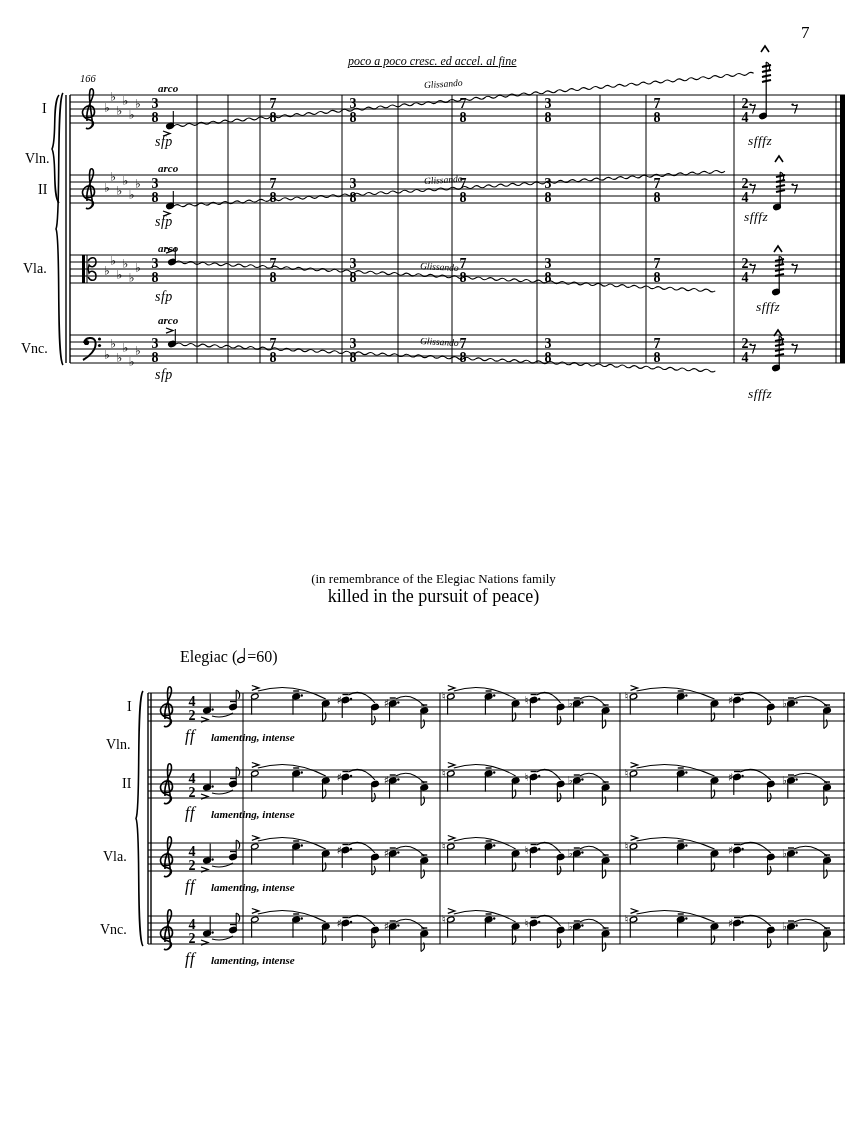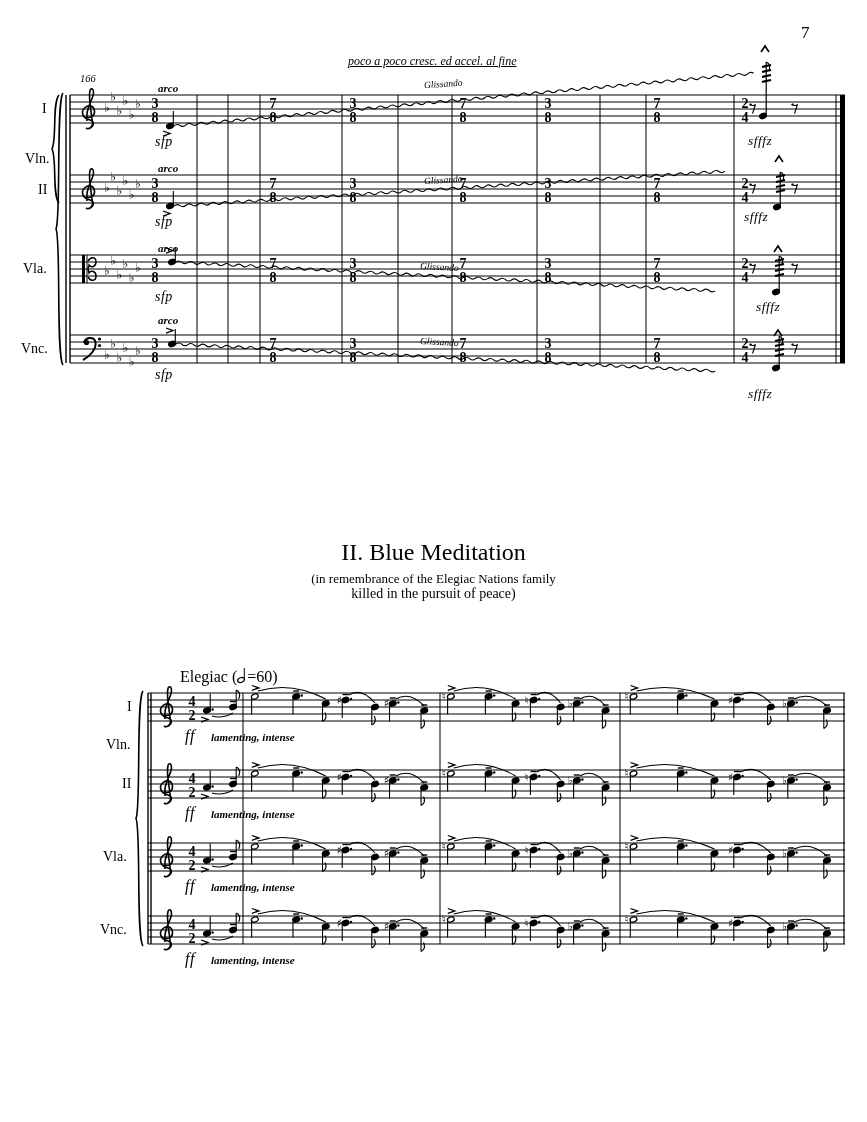--- a/index.html
+++ b/index.html
@@ -746,25 +746,24 @@
   <div class="t it" style="left:424px;top:80px;font-size:9.5px;transform:rotate(-4deg);">Glissando</div>
   <div class="t it" style="left:424px;top:176px;font-size:9.5px;transform:rotate(-4deg);">Glissando</div>
   <div class="t it" style="left:420px;top:263px;font-size:9.5px;transform:rotate(3deg);">Glissando</div>
   <div class="t it" style="left:420px;top:338px;font-size:9.5px;transform:rotate(3deg);">Glissando</div>
 
   <div class="t dyn" style="left:748px;top:134px;font-size:13.5px;">sfffz</div>
   <div class="t dyn" style="left:744px;top:210px;font-size:13.5px;">sfffz</div>
   <div class="t dyn" style="left:756px;top:300px;font-size:13.5px;">sfffz</div>
   <div class="t dyn" style="left:748px;top:387px;font-size:13.5px;">sfffz</div>
 
-  <div class="t center" style="top:540px;font-size:24px;">II. Blue Meditation</div>
   <div class="t center" style="top:572px;font-size:13px;">(in remembrance of the Elegiac Nations family</div>
-  <div class="t center" style="top:587px;font-size:14px;">killed in the pursuit of peace)</div>
-
-  <div class="t" style="left:180px;top:647px;font-size:16px;margin-top:20px;"><span>Elegiac (</span><span class="tempo-glyph"><svg width="10" height="17">
+  <div class="t center" style="top:587px;font-size:18px;">killed in the pursuit of peace)</div>
+
+  <div class="t" style="left:180px;top:647px;font-size:16px;"><span>Elegiac (</span><span class="tempo-glyph"><svg width="10" height="17">
           <ellipse cx="4" cy="13" rx="3.4" ry="2.4" fill="none" stroke="#000" stroke-width="1.3" transform="rotate(-20 4 13)"></ellipse>
           <line x1="7.3" y1="12.4" x2="7.3" y2="1" stroke="#000" stroke-width="1"></line>
         </svg></span><span>=60)</span></div>
 
   <div class="t" style="left:127px;top:700px;font-size:14px;">I</div>
   <div class="t" style="left:106px;top:738px;font-size:14px;">Vln.</div>
   <div class="t" style="left:122px;top:777px;font-size:14px;">II</div>
   <div class="t" style="left:103px;top:850px;font-size:14px;">Vla.</div>
   <div class="t" style="left:100px;top:923px;font-size:14px;">Vnc.</div>
 

